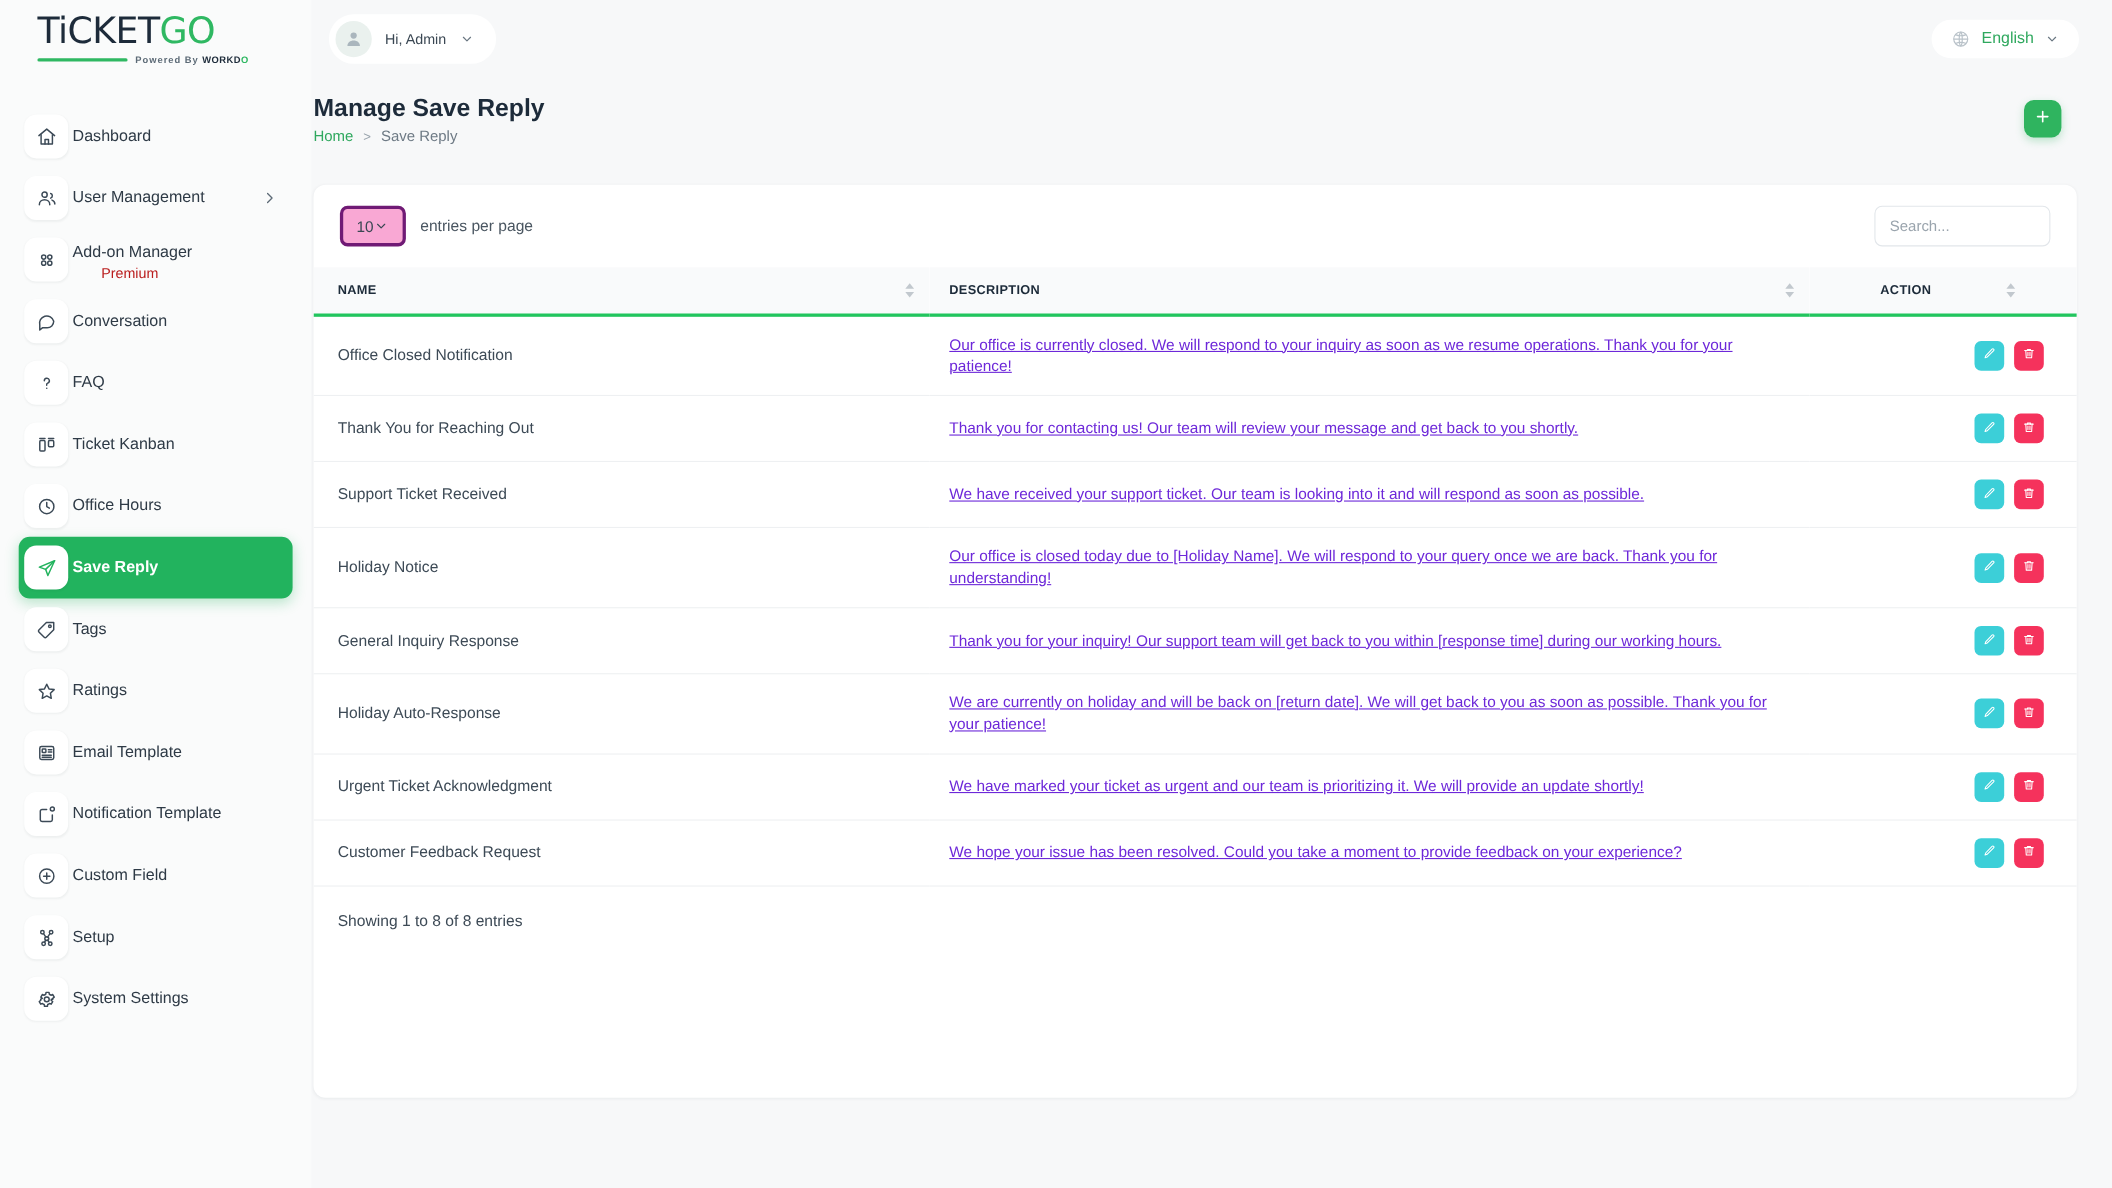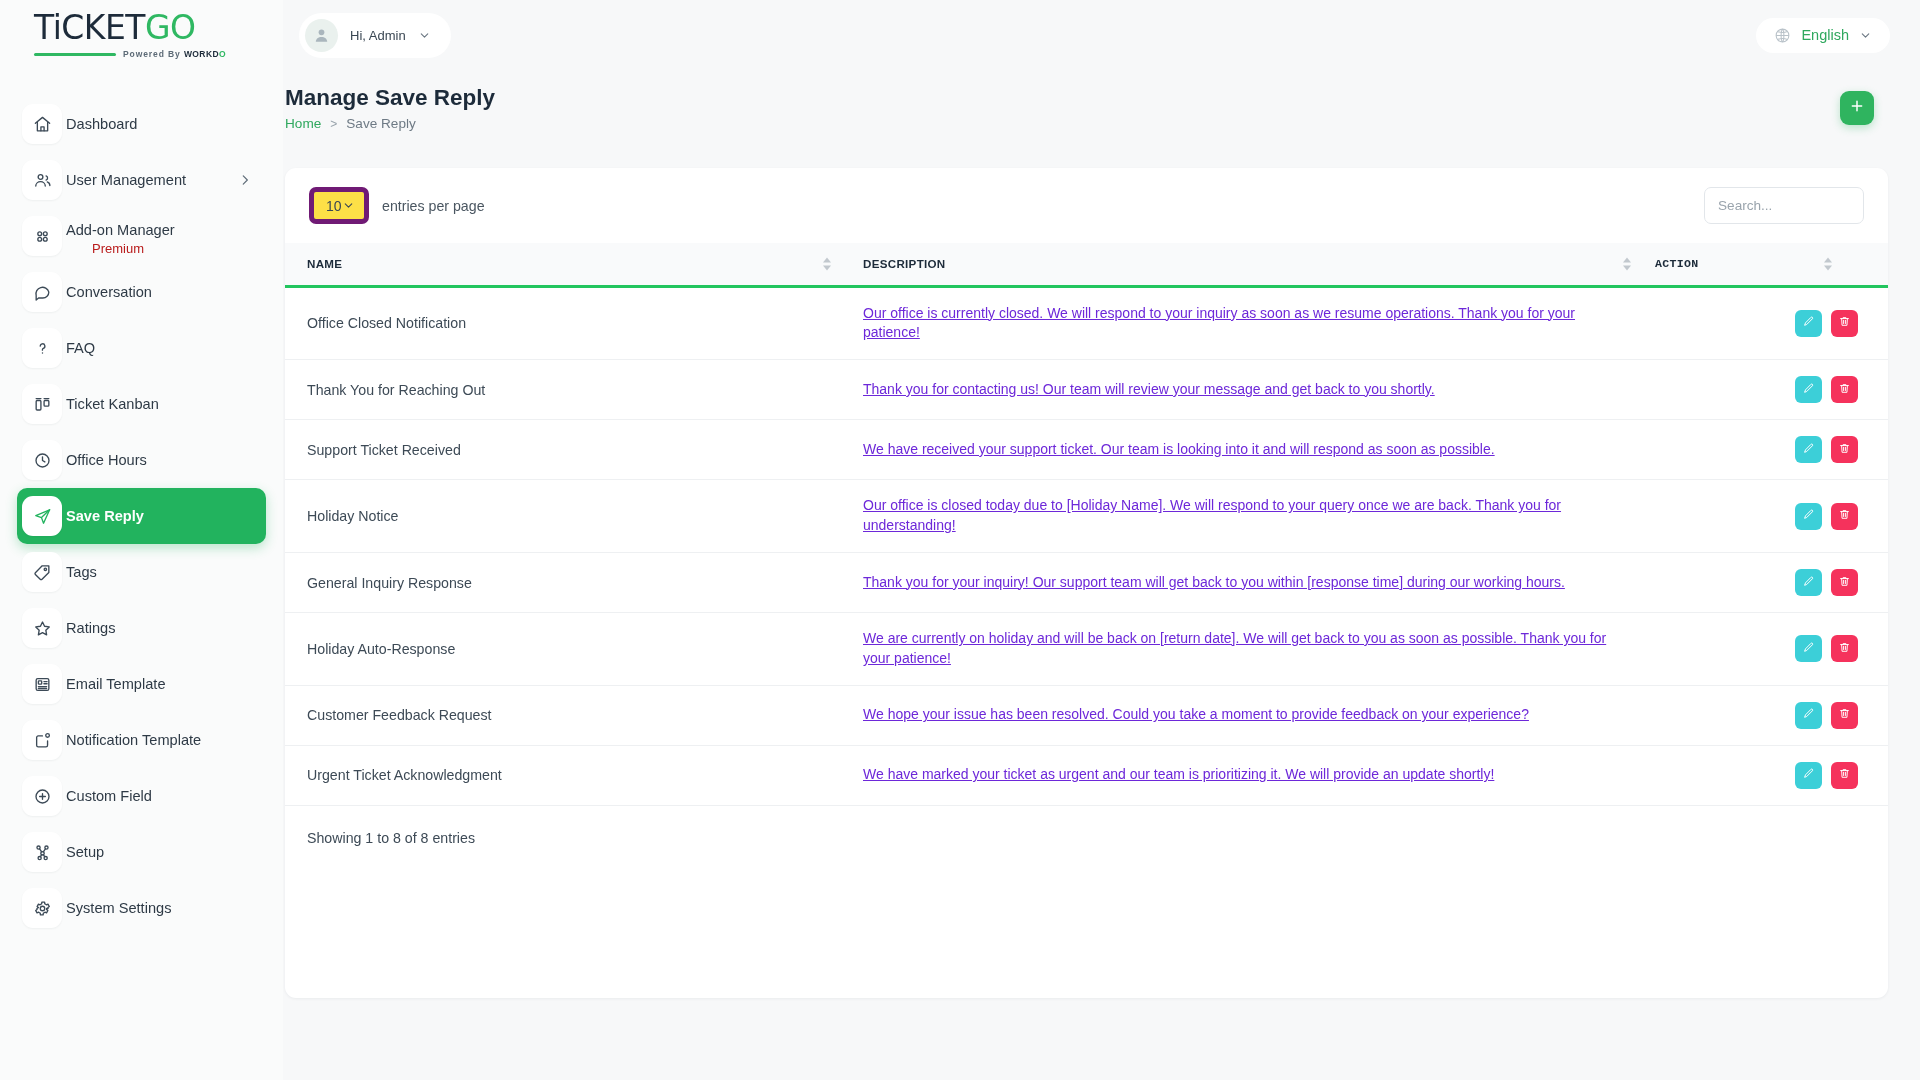--- a/index.html
+++ b/index.html
@@ -143,23 +143,23 @@
     background: #ffffff; border-radius: 11px;
     box-shadow: 0 1px 3px rgba(25,35,45,.06);
     overflow: hidden;
   }
   .card-top {
     height: 75px; display: flex; align-items: center; justify-content: space-between;
     padding: 0 24px;
   }
   .entries-left { display: flex; align-items: center; gap: 13px; }
   .select-box {
-    width: 60px; height: 37px; border: 5px solid #701a75; border-radius: 7px;
+    width: 60px; height: 37px; border: 3px solid #701a75; border-radius: 7px;
     display: flex; align-items: center; 
-    padding: 0 9px 0 12px; cursor: pointer; background: #fde047;
+    padding: 0 9px 0 12px; cursor: pointer; background: #f9a8d4;
   }
   .select-val { font-size: 14px; color: #3a4753; }
   .select-box svg { width: 13px; height: 13px; stroke: #3a4753; fill: none; stroke-width: 2;
     stroke-linecap: round; stroke-linejoin: round; display:block;}
   .entries-label { font-size: 14.2px; color: #4a5661; }
   .search-box {
     width: 160px; height: 37px; border: 1px solid #e2e6ea; border-radius: 7px;
     padding: 0 13px; font-size: 13.6px; color: #3a4753;
     font-family: "Liberation Sans", sans-serif; outline: none; background: #fff;
   }
@@ -171,21 +171,21 @@
   thead th {
     height: 43px; text-align: left;
     font-size: 11.6px; font-weight: 700; color: #1d2b3a;
     letter-spacing: .3px; text-transform: uppercase;
     font-family: "Liberation Sans Narrow", "Liberation Sans", sans-serif;
     padding: 0 10px; position: relative;
     border-bottom: 3px solid #22c55e;
   }
   th.col-name { width: 560px; padding-left: 22px; }
   th.col-desc { width: 800px; padding-left: 18px; }
-  th.col-action { text-align: left; padding-right: 78px; font-family: Liberation Mono, monospace; }
+  th.col-action { text-align: center; padding-right: 78px; }
   .sort-arrows {
     position: absolute; top: 50%; transform: translateY(-50%);
     display: flex; flex-direction: column; gap: 3px;
   }
   th.col-name .sort-arrows { right: 14px; }
   th.col-desc .sort-arrows { right: 14px; }
   th.col-action .sort-arrows { right: 56px; }
   .tri-up, .tri-dn {
     width: 0; height: 0; border-left: 4px solid transparent; border-right: 4px solid transparent;
   }
@@ -621,60 +621,60 @@
                     <path d="M4.8 6.6h14.4"></path>
                     <path d="M9.4 6.6V4.9h5.2v1.7"></path>
                     <path d="M6.7 6.6 7.5 19h9l.8-12.4"></path>
                     <path d="M10.3 9.8v5.9M13.7 9.8v5.9"></path>
                   </svg></span>
               </button>
             </div>
           </td>
         </tr>
         <tr>
+          <td class="cell-name">Urgent Ticket Acknowledgment</td>
+          <td class="cell-desc">We have marked your ticket as urgent and our team is prioritizing it. We will provide an update shortly!</td>
+          <td class="cell-action">
+            <div class="action-wrap">
+              <button class="act-btn act-edit">
+                <span><svg viewBox="0 0 24 24">
+                    <path d="M16.5 4.3a1.9 1.9 0 0 1 2.7 2.7L8.6 17.6 4.8 19l1.4-3.8z"></path>
+                  </svg></span>
+              </button>
+              <button class="act-btn act-del">
+                <span><svg viewBox="0 0 24 24">
+                    <path d="M4.8 6.6h14.4"></path>
+                    <path d="M9.4 6.6V4.9h5.2v1.7"></path>
+                    <path d="M6.7 6.6 7.5 19h9l.8-12.4"></path>
+                    <path d="M10.3 9.8v5.9M13.7 9.8v5.9"></path>
+                  </svg></span>
+              </button>
+            </div>
+          </td>
+        </tr>
+        <tr>
           <td class="cell-name">Customer Feedback Request</td>
           <td class="cell-desc">We hope your issue has been resolved. Could you take a moment to provide feedback on your experience?</td>
           <td class="cell-action">
             <div class="action-wrap">
               <button class="act-btn act-edit">
                 <span><svg viewBox="0 0 24 24">
                     <path d="M16.5 4.3a1.9 1.9 0 0 1 2.7 2.7L8.6 17.6 4.8 19l1.4-3.8z"></path>
                   </svg></span>
               </button>
               <button class="act-btn act-del">
                 <span><svg viewBox="0 0 24 24">
                     <path d="M4.8 6.6h14.4"></path>
                     <path d="M9.4 6.6V4.9h5.2v1.7"></path>
                     <path d="M6.7 6.6 7.5 19h9l.8-12.4"></path>
                     <path d="M10.3 9.8v5.9M13.7 9.8v5.9"></path>
                   </svg></span>
               </button>
             </div>
           </td>
         </tr>
-        <tr>
-          <td class="cell-name">Urgent Ticket Acknowledgment</td>
-          <td class="cell-desc">We have marked your ticket as urgent and our team is prioritizing it. We will provide an update shortly!</td>
-          <td class="cell-action">
-            <div class="action-wrap">
-              <button class="act-btn act-edit">
-                <span><svg viewBox="0 0 24 24">
-                    <path d="M16.5 4.3a1.9 1.9 0 0 1 2.7 2.7L8.6 17.6 4.8 19l1.4-3.8z"></path>
-                  </svg></span>
-              </button>
-              <button class="act-btn act-del">
-                <span><svg viewBox="0 0 24 24">
-                    <path d="M4.8 6.6h14.4"></path>
-                    <path d="M9.4 6.6V4.9h5.2v1.7"></path>
-                    <path d="M6.7 6.6 7.5 19h9l.8-12.4"></path>
-                    <path d="M10.3 9.8v5.9M13.7 9.8v5.9"></path>
-                  </svg></span>
-              </button>
-            </div>
-          </td>
-        </tr>
         <tr class="showing-row">
           <td colspan="3">Showing 1 to 8 of 8 entries</td>
         </tr>
       </tbody>
   </table>
 
 </section>
 
 </body></html>

